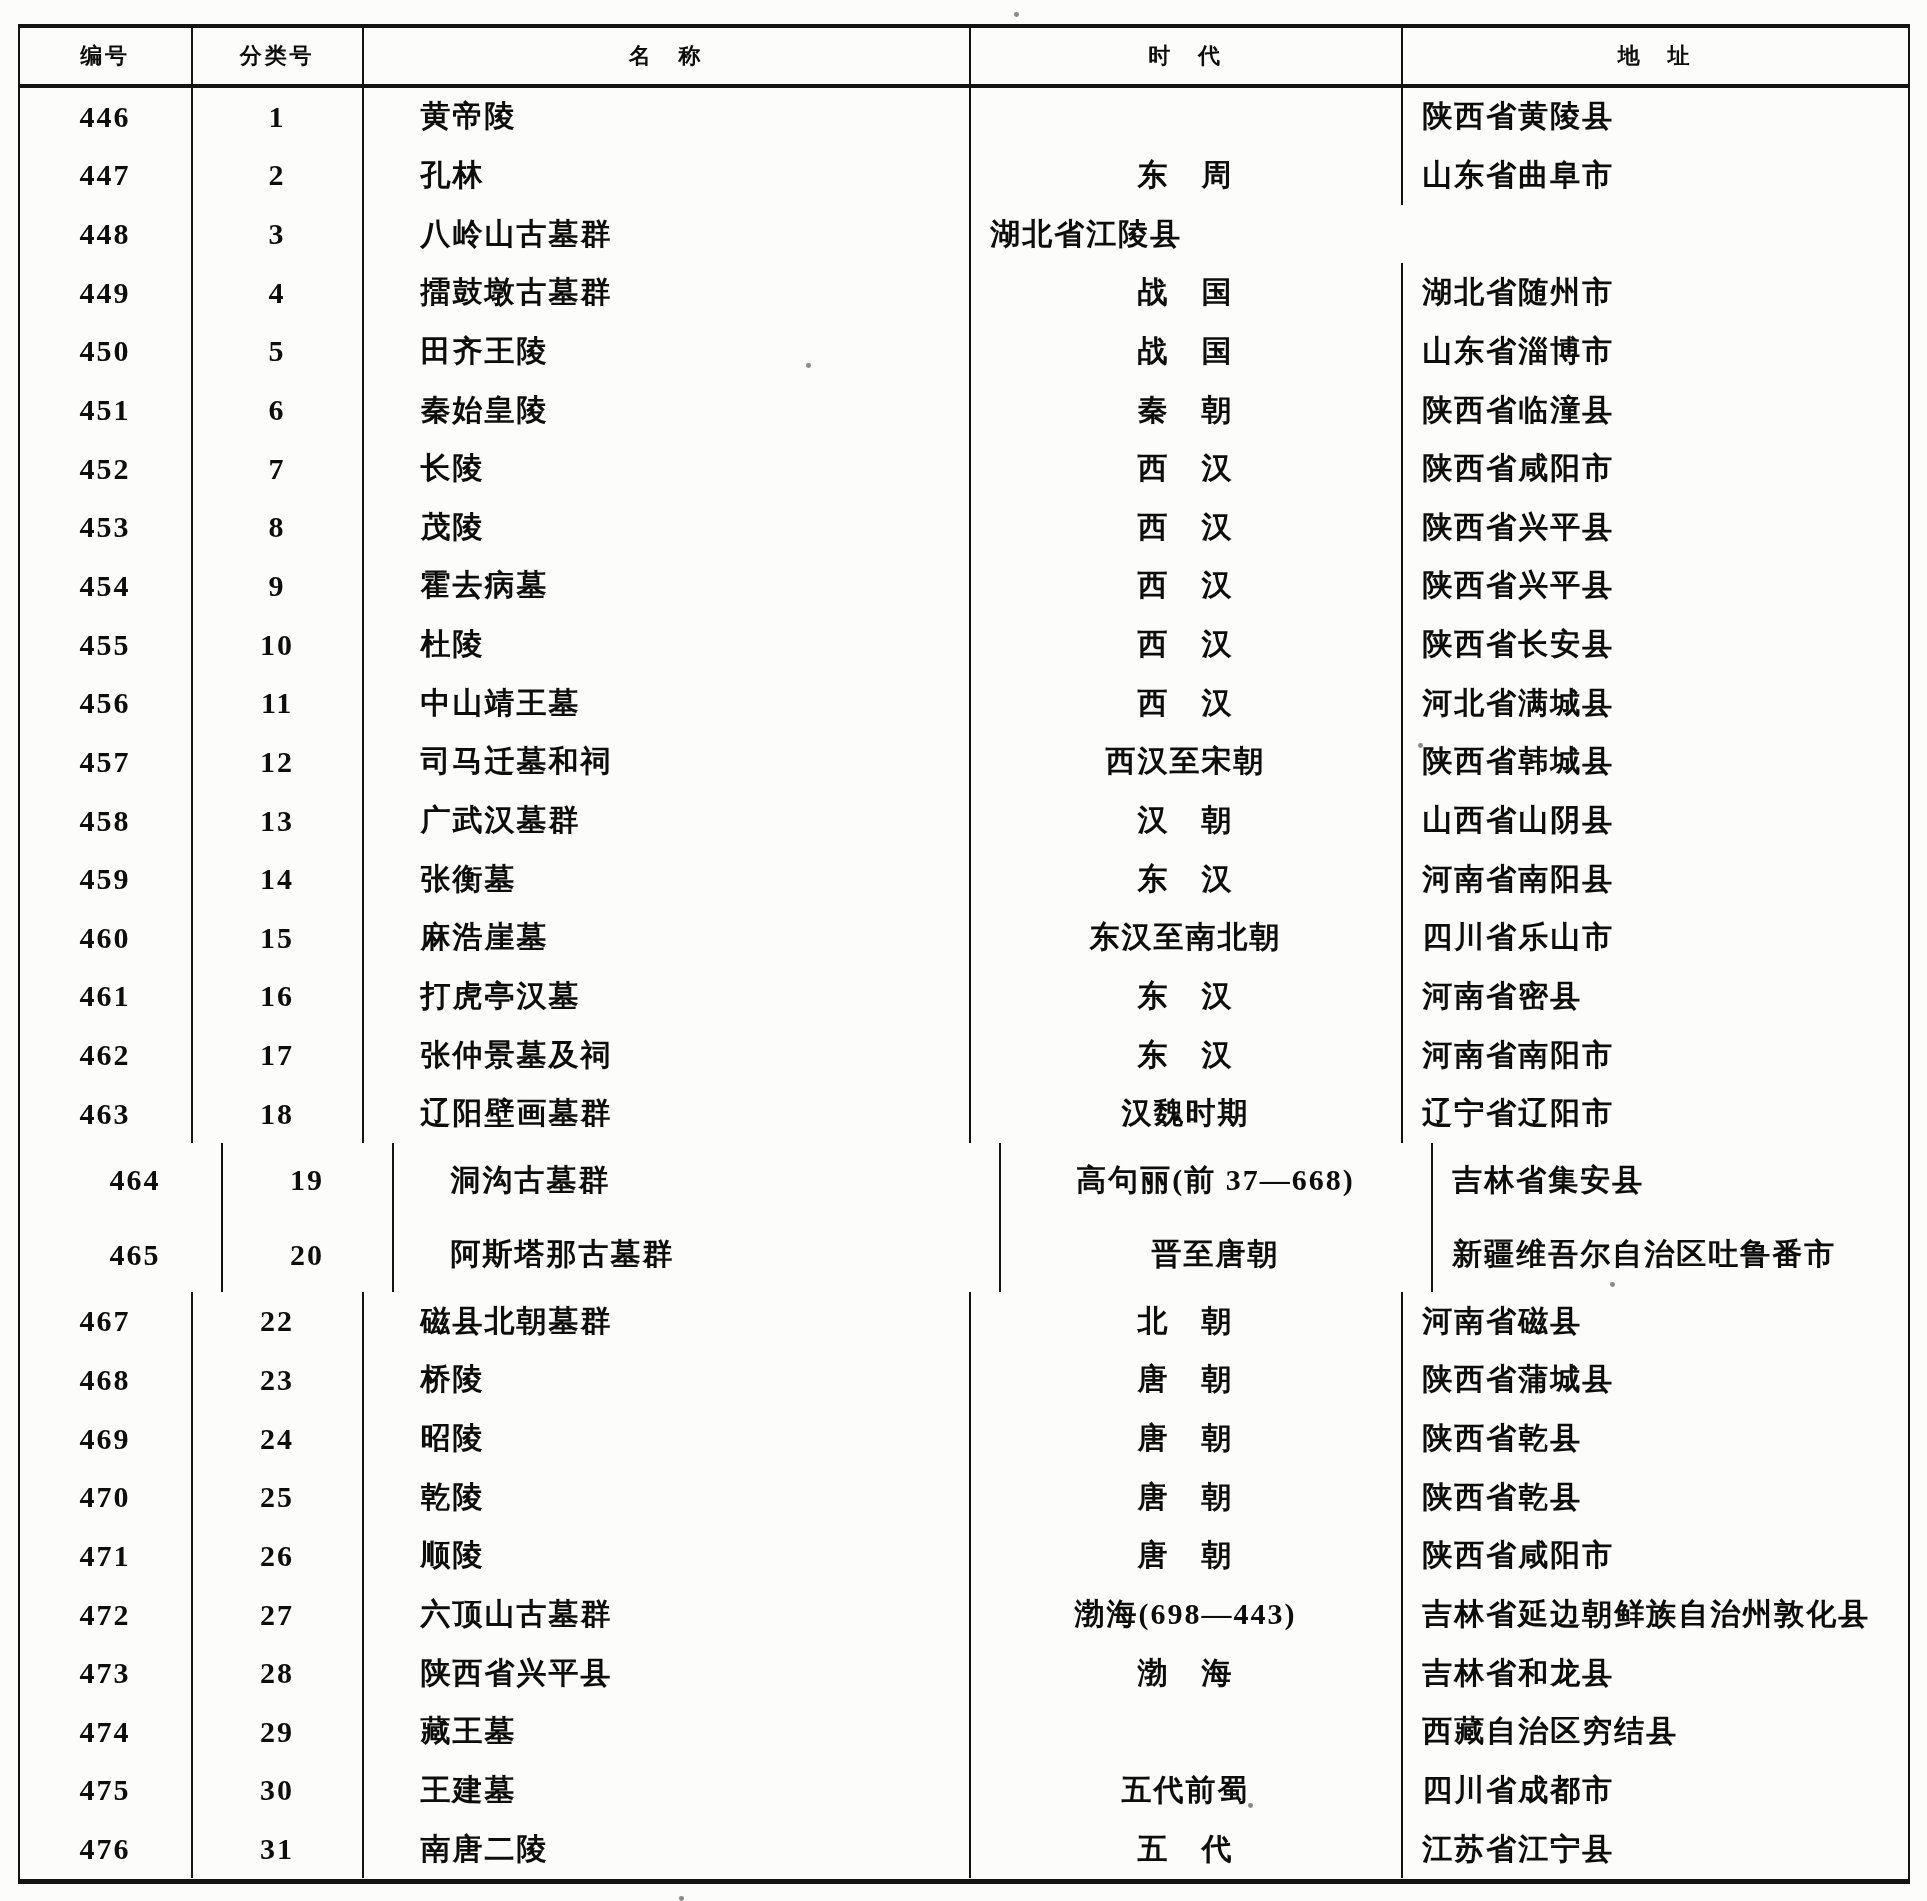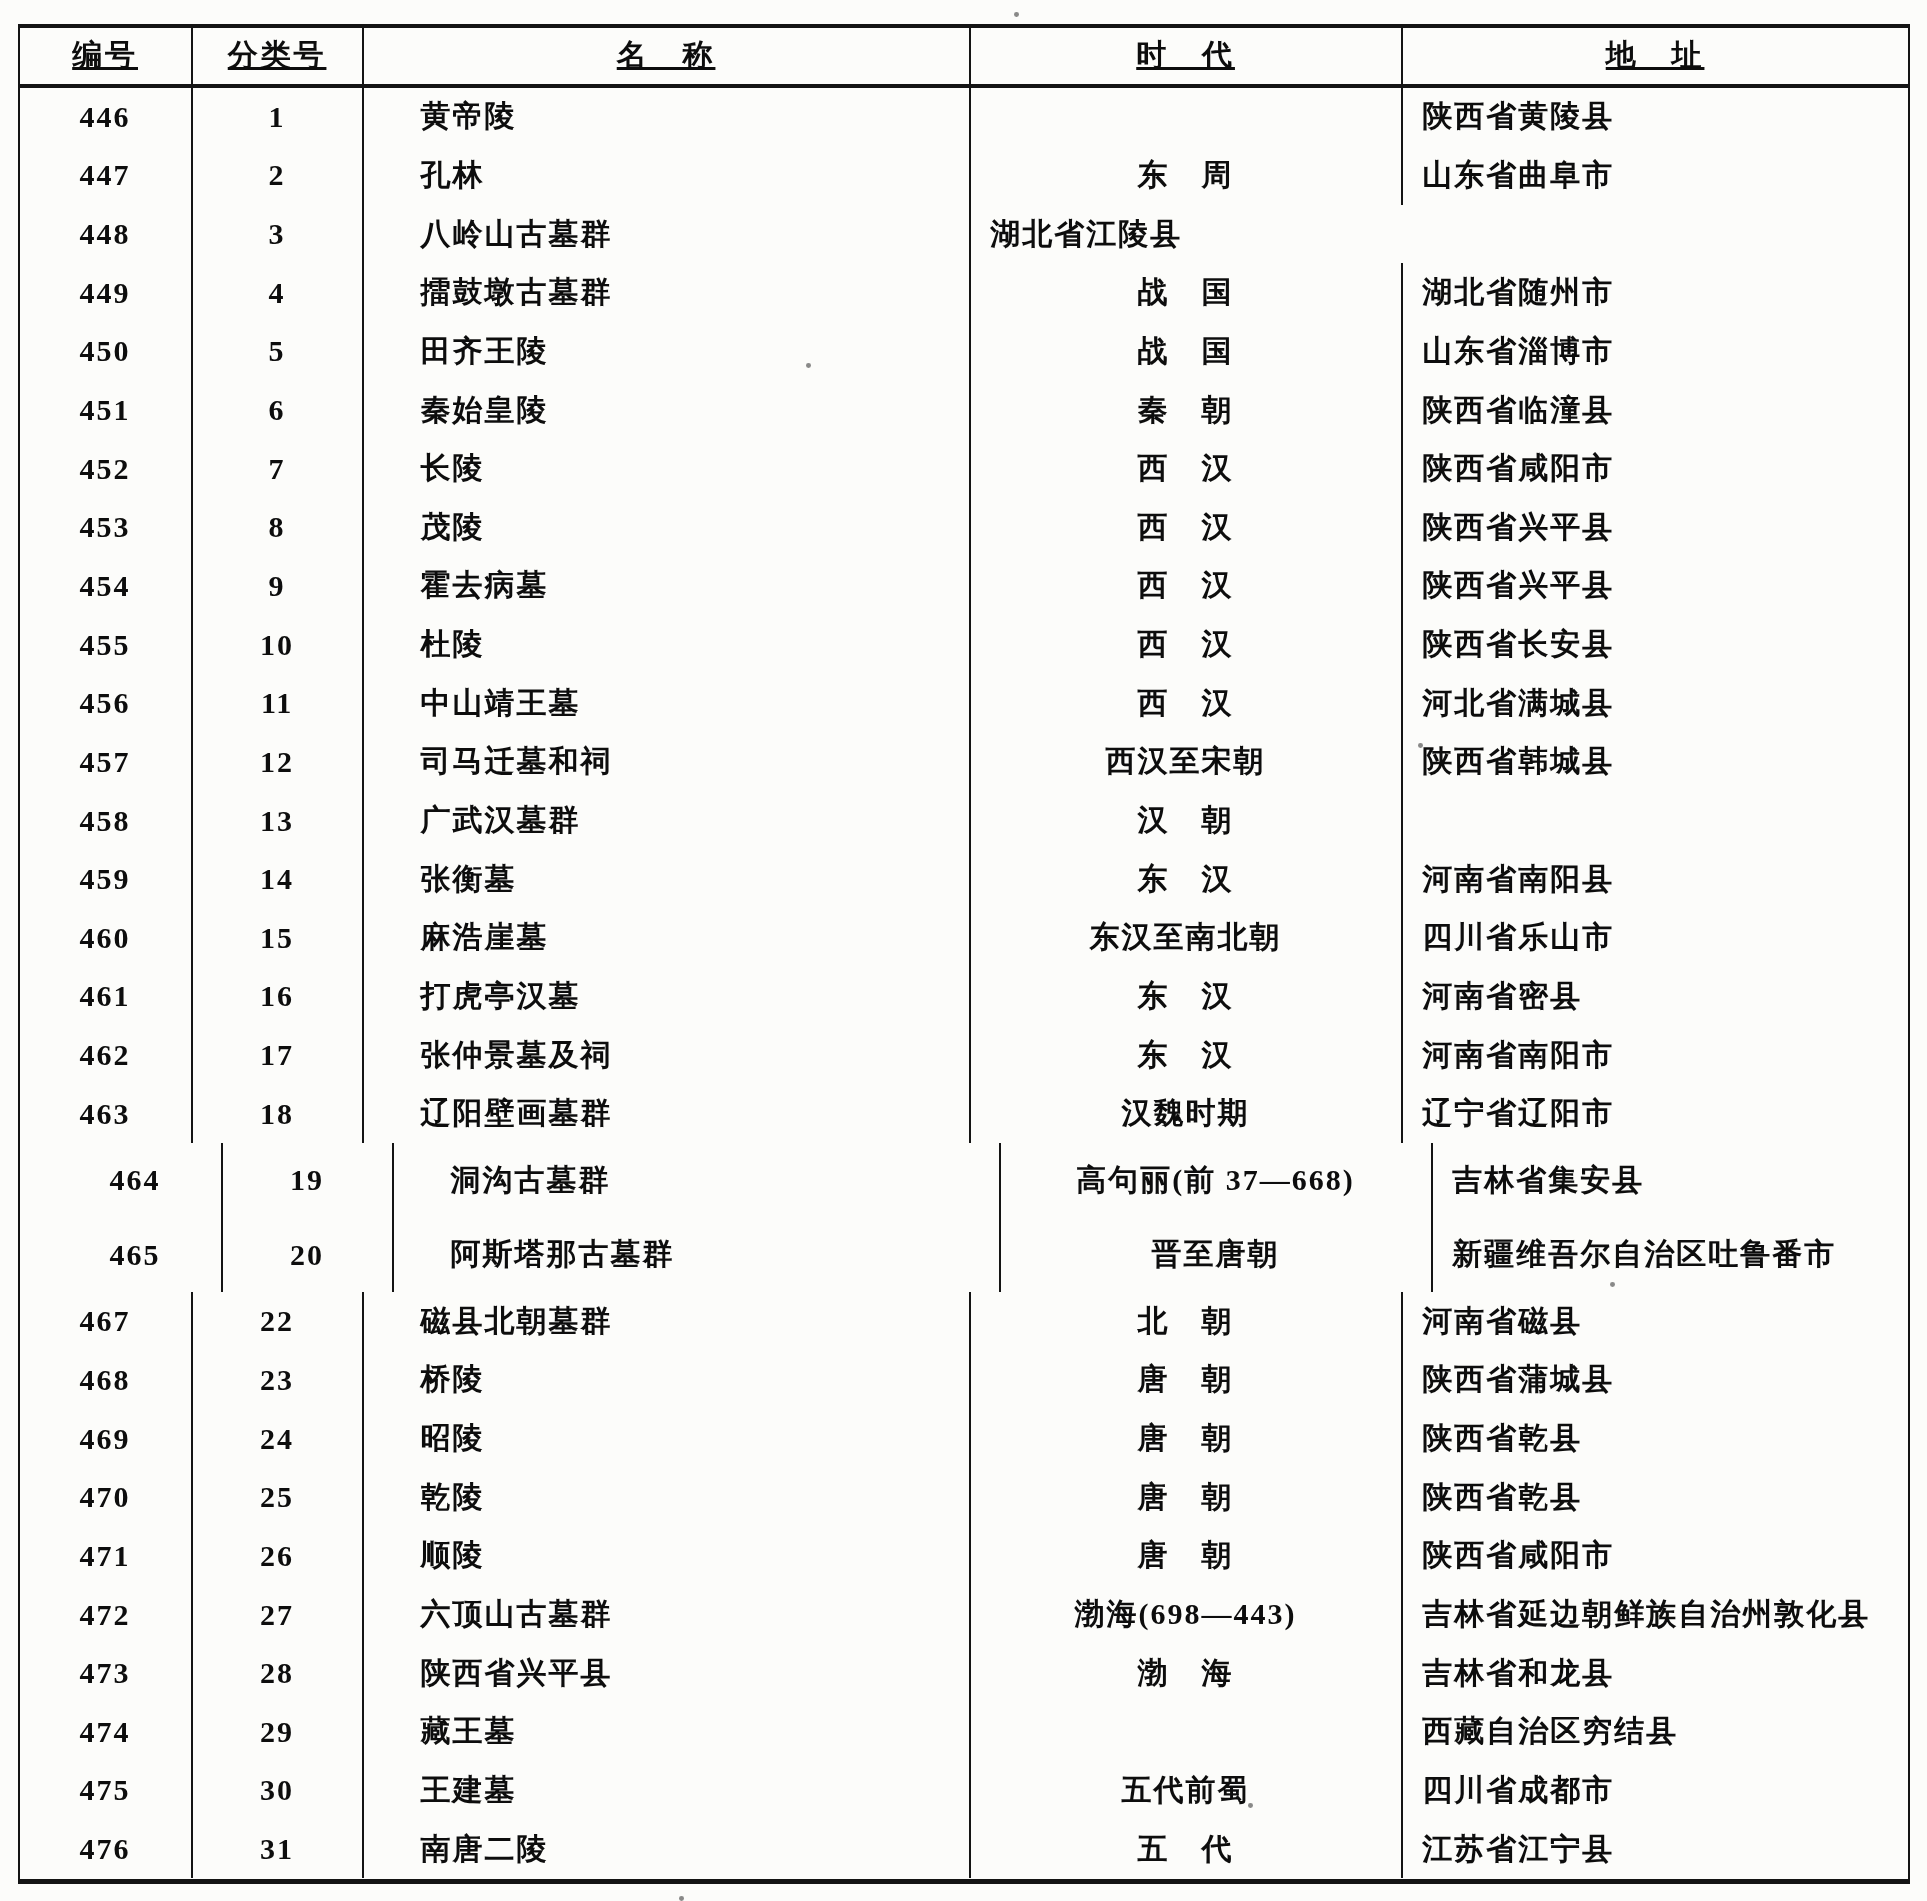--- a/index.html
+++ b/index.html
@@ -50,21 +50,21 @@
     letter-spacing: 2px;
     white-space: nowrap;
     overflow: hidden;
   }
   .c1 { width: 173px; border-right: 2.9px solid #141414; }
   .c2 { width: 171px; border-right: 2.9px solid #141414; text-align: right; }
   .c3 { width: 607px; border-right: 2.9px solid #141414;
         justify-content: flex-start; padding-left: 57px; }
   .c4 { width: 432px; border-right: 2.9px solid #141414; }
   .c5 { flex: 1 1 auto; justify-content: flex-start; padding-left: 19.6px; }
-  .hrow .cell { font-size: 30px; letter-spacing: 2.9px; text-decoration: underline; }
+  .hrow .cell { font-size: 22px; letter-spacing: 2.9px; }
   .hrow .c3, .hrow .c5 { justify-content: center; padding-left: 0; }
   .speck {
     position: absolute;
     width: 4.9px; height: 4.9px;
     background: #2a2a2a;
     border-radius: 50%;
     opacity: 0.55;
   }
 </style>
 </head>
@@ -160,20 +160,21 @@
     <div class="cell c2">12</div>
     <div class="cell c3">司马迁墓和祠</div>
     <div class="cell c4">西汉至宋朝</div>
     <div class="cell c5">陕西省韩城县</div>
   </div>
       <div class="row">
     <div class="cell c1">458</div>
     <div class="cell c2">13</div>
     <div class="cell c3">广武汉墓群</div>
     <div class="cell c4">汉　朝</div>
+    <div class="cell c5">山西省山阴县</div>
   </div>
       <div class="row">
     <div class="cell c1">459</div>
     <div class="cell c2">14</div>
     <div class="cell c3">张衡墓</div>
     <div class="cell c4">东　汉</div>
     <div class="cell c5">河南省南阳县</div>
   </div>
       <div class="row">
     <div class="cell c1">460</div>

